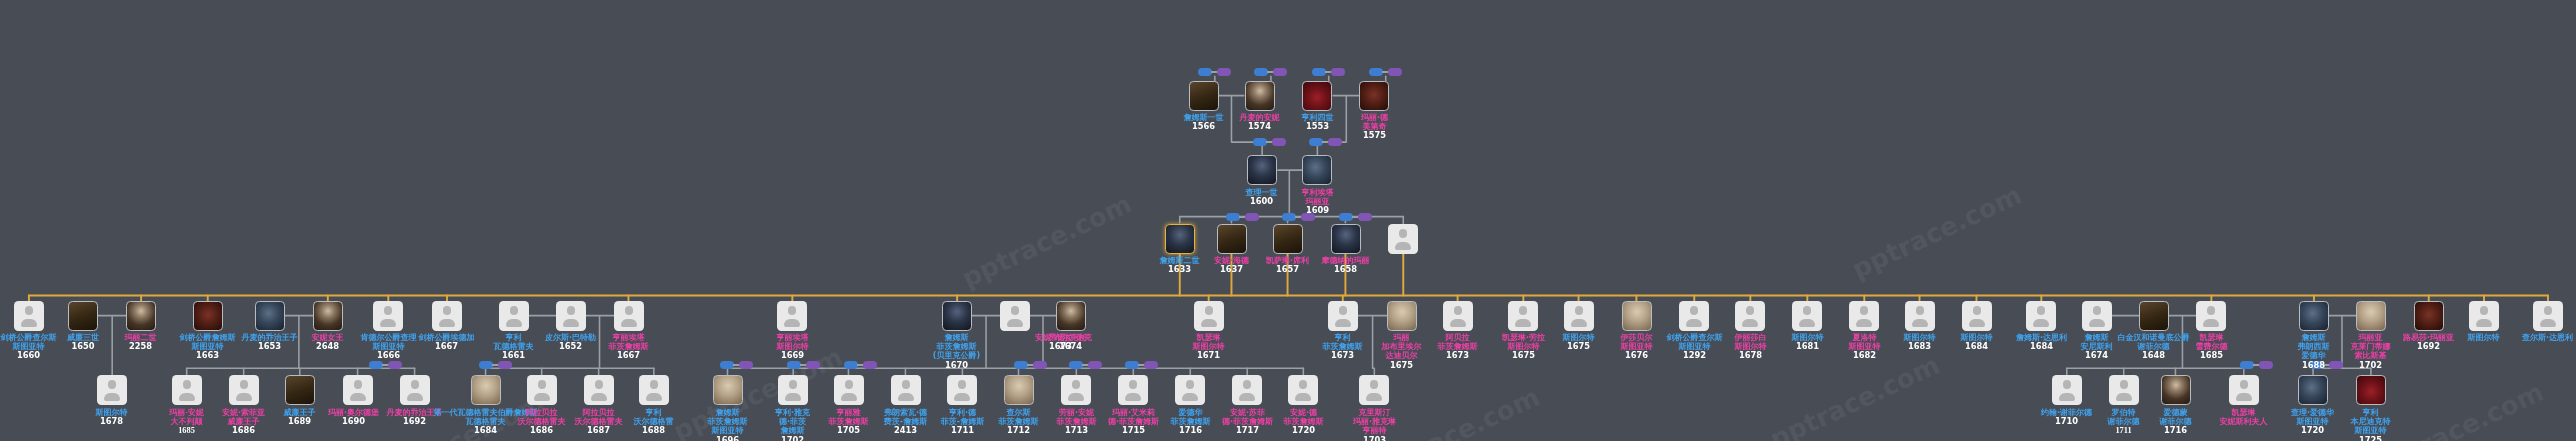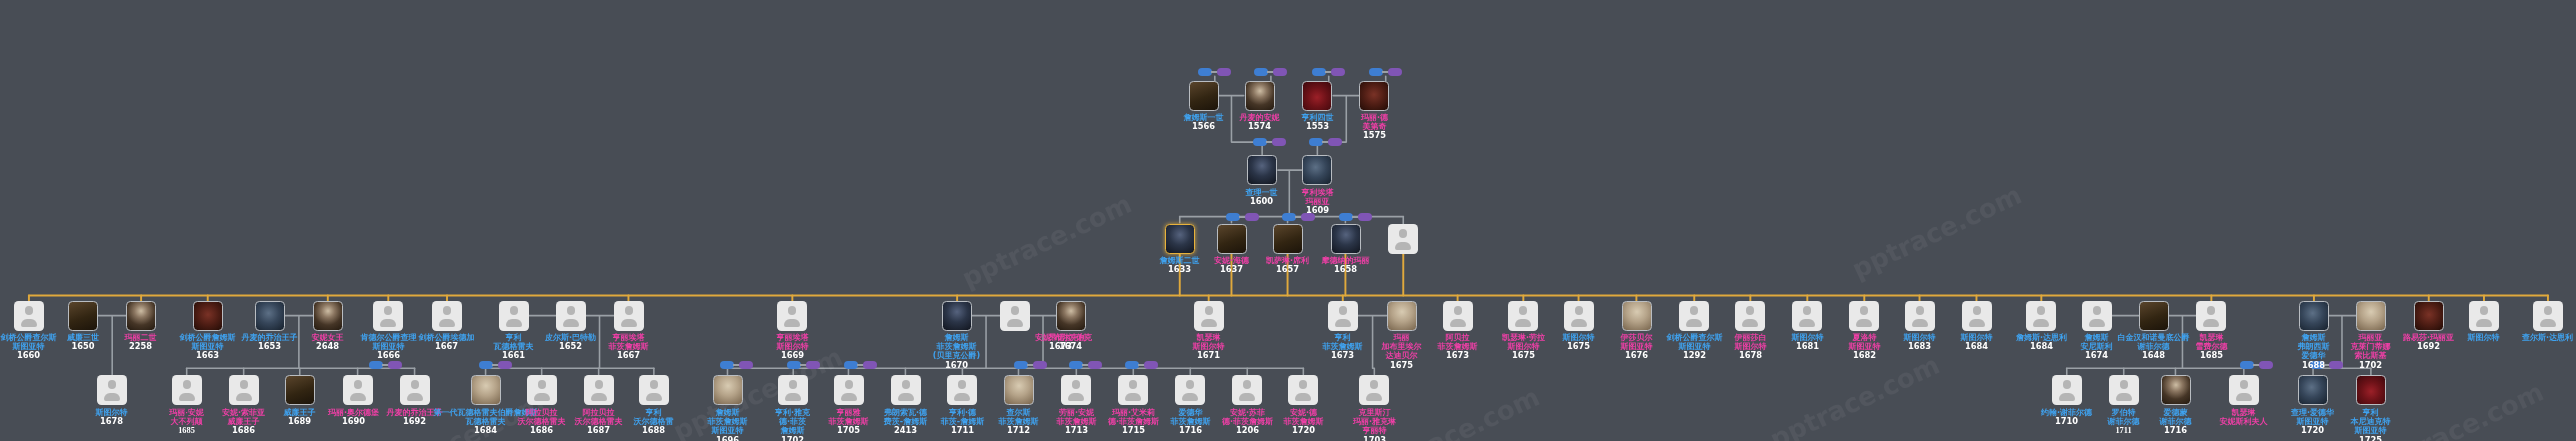--- a/index.html
+++ b/index.html
@@ -732,21 +732,21 @@
         <span class="nm male">菲茨詹姆斯</span>
         <span class="yr">1716</span>
       </div>
       <div class="node placeholder" style="left: 1232px; top: 375px;">
         <span class="head"></span>
         <span class="body"></span>
       </div>
       <div class="label" style="left: 1182px; top: 408px;">
         <span class="nm female">安妮·苏菲</span>
         <span class="nm female">德·菲茨詹姆斯</span>
-        <span class="yr">1206</span>
+        <span class="yr">1717</span>
       </div>
       <div class="node placeholder" style="left: 1288px; top: 375px;">
         <span class="head"></span>
         <span class="body"></span>
       </div>
       <div class="label" style="left: 1238px; top: 408px;">
         <span class="nm female">安妮·德</span>
         <span class="nm female">菲茨詹姆斯</span>
         <span class="yr">1720</span>
       </div>

